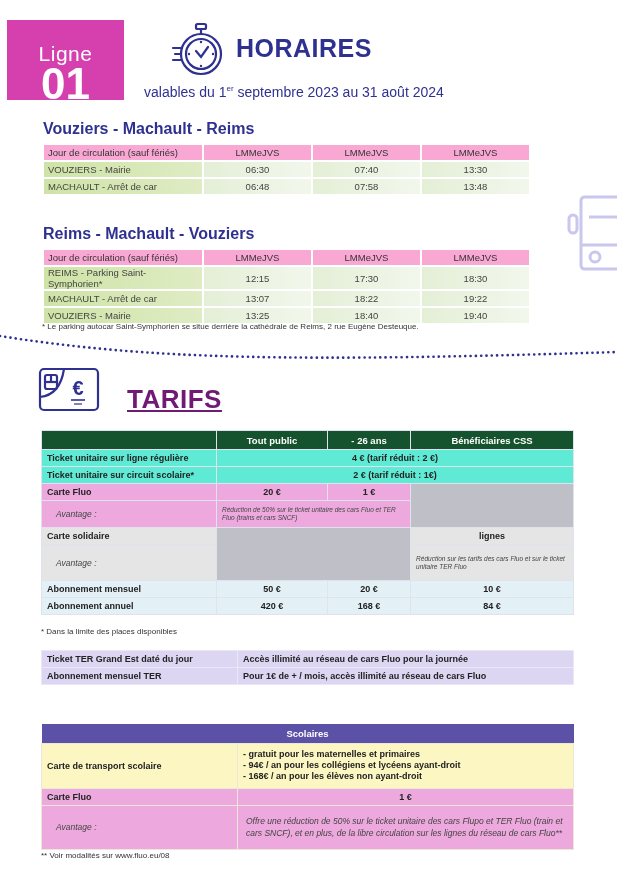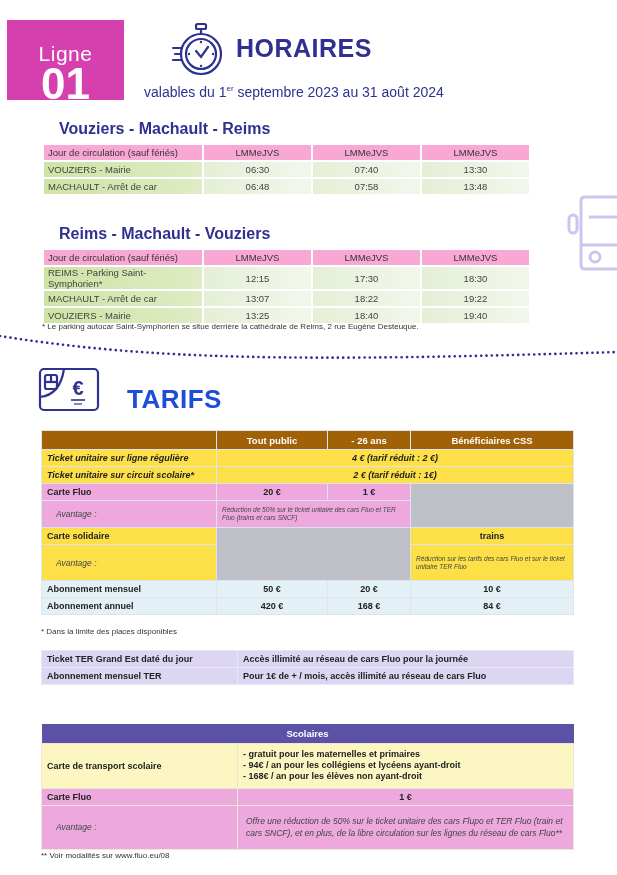--- a/index.html
+++ b/index.html
@@ -9,47 +9,47 @@
   
   .ligne-box { position: absolute; left: 7px; top: 20px; width: 117px; height: 80px; background: #d63fae; color: #fff; text-align: center; }
   .ligne-box .ligne-word { display: block; font-size: 21px; font-weight: normal; margin-top: 22px; letter-spacing: 0.5px; }
   .ligne-box .ligne-num { display: block; font-size: 44px; font-weight: bold; line-height: 40px; margin-top: -2px; }
   .chrono-icon { position: absolute; left: 170px; top: 20px; width: 60px; height: 60px; }
   .horaires-title { position: absolute; left: 236px; top: 34px; font-size: 25px; font-weight: bold; color: #2f3190; letter-spacing: 0.5px; }
   .validity { position: absolute; left: 144px; top: 84px; font-size: 14px; color: #2f3190; font-weight: normal; }
   .validity sup { font-size: 8px; }
 
   
-  .route-title { position: absolute; left: 43px; font-size: 16px; font-weight: bold; color: #2f3190; margin-left: 16px; }
+  .route-title { position: absolute; left: 43px; font-size: 16px; font-weight: bold; color: #2f3190; }
   .sched { position: absolute; left: 42px; width: 489px; border-collapse: separate; border-spacing: 2px 2px; font-size: 9.5px; color: #444; }
   .sched td { height: 15px; padding: 0 4px; }
   .sched .hdr td { background: #f9a8d4; color: #333; }
   .sched .hdr td.c { text-align: center; }
   .sched .row td.first { background: linear-gradient(90deg, #cfe3a6 0%, #dfecc4 100%); }
   .sched .row td.c { background: linear-gradient(90deg, #e4efd6, #f2f7ec); text-align: center; }
   .sched td.first { width: 158px; }
 
   .footnote1 { position: absolute; left: 42px; top: 322px; font-size: 8px; color: #333; }
 
   .dots { position: absolute; left: 0; top: 330px; width: 617px; height: 30px; }
 
   .bus-deco { position: absolute; left: 565px; top: 185px; width: 52px; height: 90px; }
 
   .tarifs-icon { position: absolute; left: 38px; top: 367px; width: 62px; height: 45px; }
-  .tarifs-title { position: absolute; left: 127px; top: 384px; font-size: 26px; font-weight: bold; color: #1d4ed8; letter-spacing: 0.5px; }
+  .tarifs-title { position: absolute; left: 127px; top: 384px; font-size: 26px; font-weight: bold; color: #701a75; letter-spacing: 0.5px; text-decoration: underline; }
 
   
   .tarif { position: absolute; left: 41px; top: 430px; width: 533px; border-collapse: collapse; font-size: 9px; color: #222; }
   .tarif td, .tarif th { border: 1px solid #dfe3ee; padding: 0 5px; height: 17px; }
-  .tarif th { background: #a16207; color: #fff; font-weight: bold; font-size: 9.5px; text-align: center; height: 19px; }
+  .tarif th { background: #14532d; color: #fff; font-weight: bold; font-size: 9.5px; text-align: center; height: 19px; }
   .tarif td.lbl { font-weight: bold; width: 175px; }
-  .tarif .green td { background: #fde047; font-style: italic; }
+  .tarif .green td { background: #5eead4; }
   .tarif .pink td { background: #eda9dd; }
   .tarif .pink td.lbl { background: #eda9dd; }
-  .tarif .orange td { background: #fde047; }
+  .tarif .orange td { background: #e5e5e5; }
   .tarif .grey { background: #bfc0c7 !important; }
   .tarif .blue td { background: #e3f0f6; }
   .tarif td.c { text-align: center; font-weight: bold; }
   .tarif td.av { font-style: italic; font-weight: normal; padding-left: 14px; font-size: 8.5px; color: #444; }
   .tarif td.small { font-style: italic; font-size: 6.5px; line-height: 8px; color: #444; padding-top: 3px; padding-bottom: 3px; }
   .footnote2 { position: absolute; left: 41px; top: 627px; font-size: 8px; color: #333; }
 
   
   .ter { position: absolute; left: 41px; top: 650px; width: 533px; border-collapse: collapse; font-size: 9px; }
   .ter th { background: #5b51a6; color: #fff; font-weight: bold; text-align: center; height: 19px; font-size: 9.5px; }
@@ -204,21 +204,21 @@
     <td class="c">1 €</td>
     <td class="grey" rowspan="2"></td>
   </tr>
   <tr class="pink">
     <td class="av" style="height:27px;">Avantage :</td>
     <td class="small" colspan="2">Réduction de 50% sur le ticket unitaire des cars Fluo et TER Fluo (trains et cars SNCF)</td>
   </tr>
   <tr class="orange">
     <td class="lbl">Carte solidaire</td>
     <td class="grey" colspan="2" rowspan="2"></td>
-    <td class="c">trains</td>
+    <td class="c">lignes</td>
   </tr>
   <tr class="orange">
     <td class="av" style="height:36px;">Avantage :</td>
     <td class="small">Réduction sur les tarifs des cars Fluo et sur le ticket unitaire TER Fluo</td>
   </tr>
   <tr class="blue">
     <td class="lbl">Abonnement mensuel</td>
     <td class="c">50 €</td>
     <td class="c">20 €</td>
     <td class="c">10 €</td>

